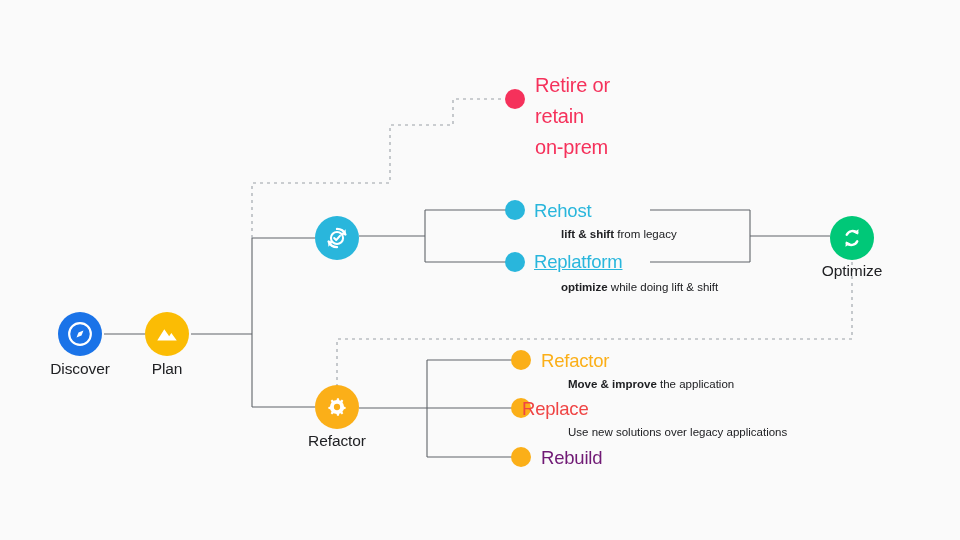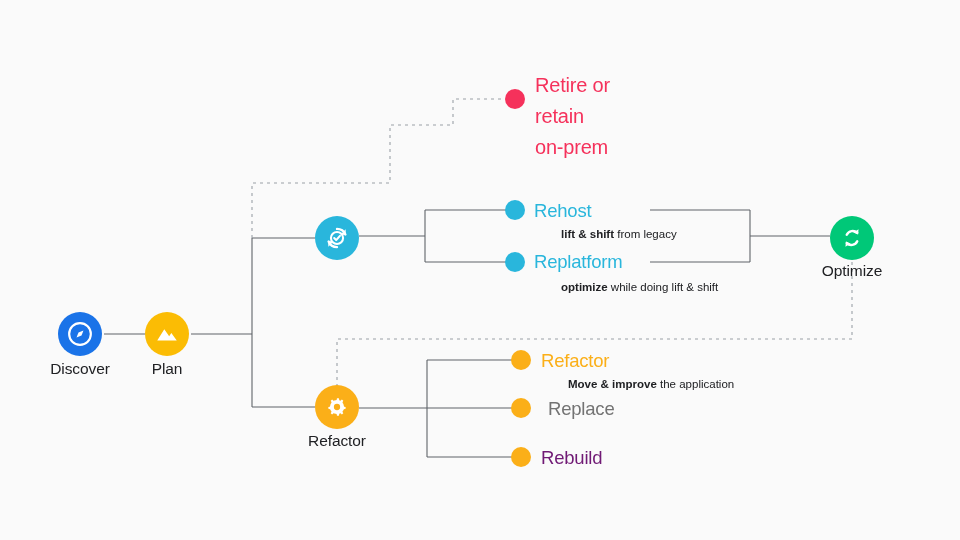--- a/index.html
+++ b/index.html
@@ -185,30 +185,33 @@
 retain
 on-prem</div>
 
   <div class="dot" style="left:505px; top:200px; background:#29b6dc;"></div>
   <div class="branch-title" style="left:534px; top:200px; color:#29b6dc;">Rehost</div>
   <div class="branch-desc" style="left:534px; top:228px;">
     <b>lift &amp; shift</b><span> from legacy</span>
   </div>
 
   <div class="dot" style="left:505px; top:252px; background:#29b6dc;"></div>
-  <div class="branch-title" style="left:534px; top:251px; color:#29b6dc;">Replatform</div>
+  <div class="branch-title" style="left:534px; top:251px; color:#29b6dc;text-decoration:underline;">Replatform</div>
   <div class="branch-desc" style="left:534px; top:281px;">
     <b>optimize</b><span> while doing lift &amp; shift</span>
   </div>
 
   <div class="dot" style="left:511px; top:350px; background:#fbaf18;"></div>
   <div class="branch-title" style="left:541px; top:350px; color:#fbaf18;">Refactor</div>
   <div class="branch-desc" style="left:541px; top:378px;">
     <b>Move &amp; improve</b><span> the application</span>
   </div>
 
   <div class="dot" style="left:511px; top:398px; background:#fbaf18;"></div>
-  <div class="branch-title" style="left:548px; top:398px; color:#737373;">Replace</div>
+  <div class="branch-title" style="left:522px; top:398px; color:#ef4444;">Replace</div>
+  <div class="branch-desc" style="left:541px; top:426px;">
+    <b></b><span>Use new solutions over legacy applications</span>
+  </div>
 
   <div class="dot" style="left:511px; top:447px; background:#fbaf18;"></div>
   <div class="branch-title" style="left:541px; top:447px; color:#701a75;">Rebuild</div>
 
 </div>
 
 </body></html>

